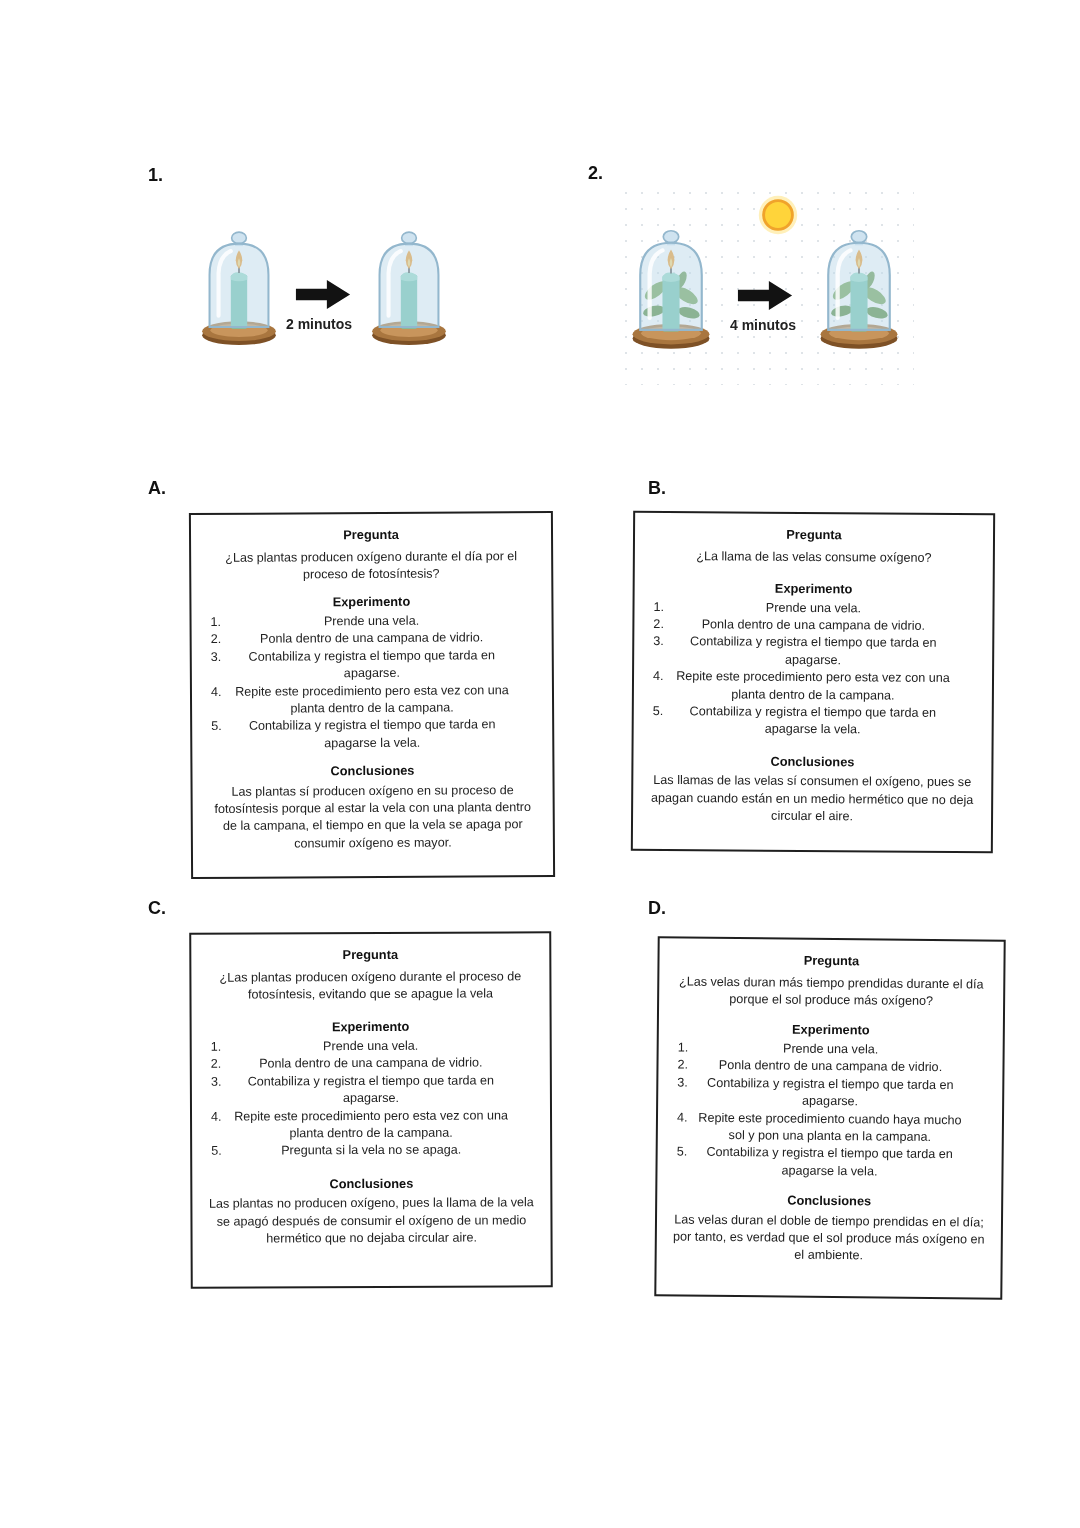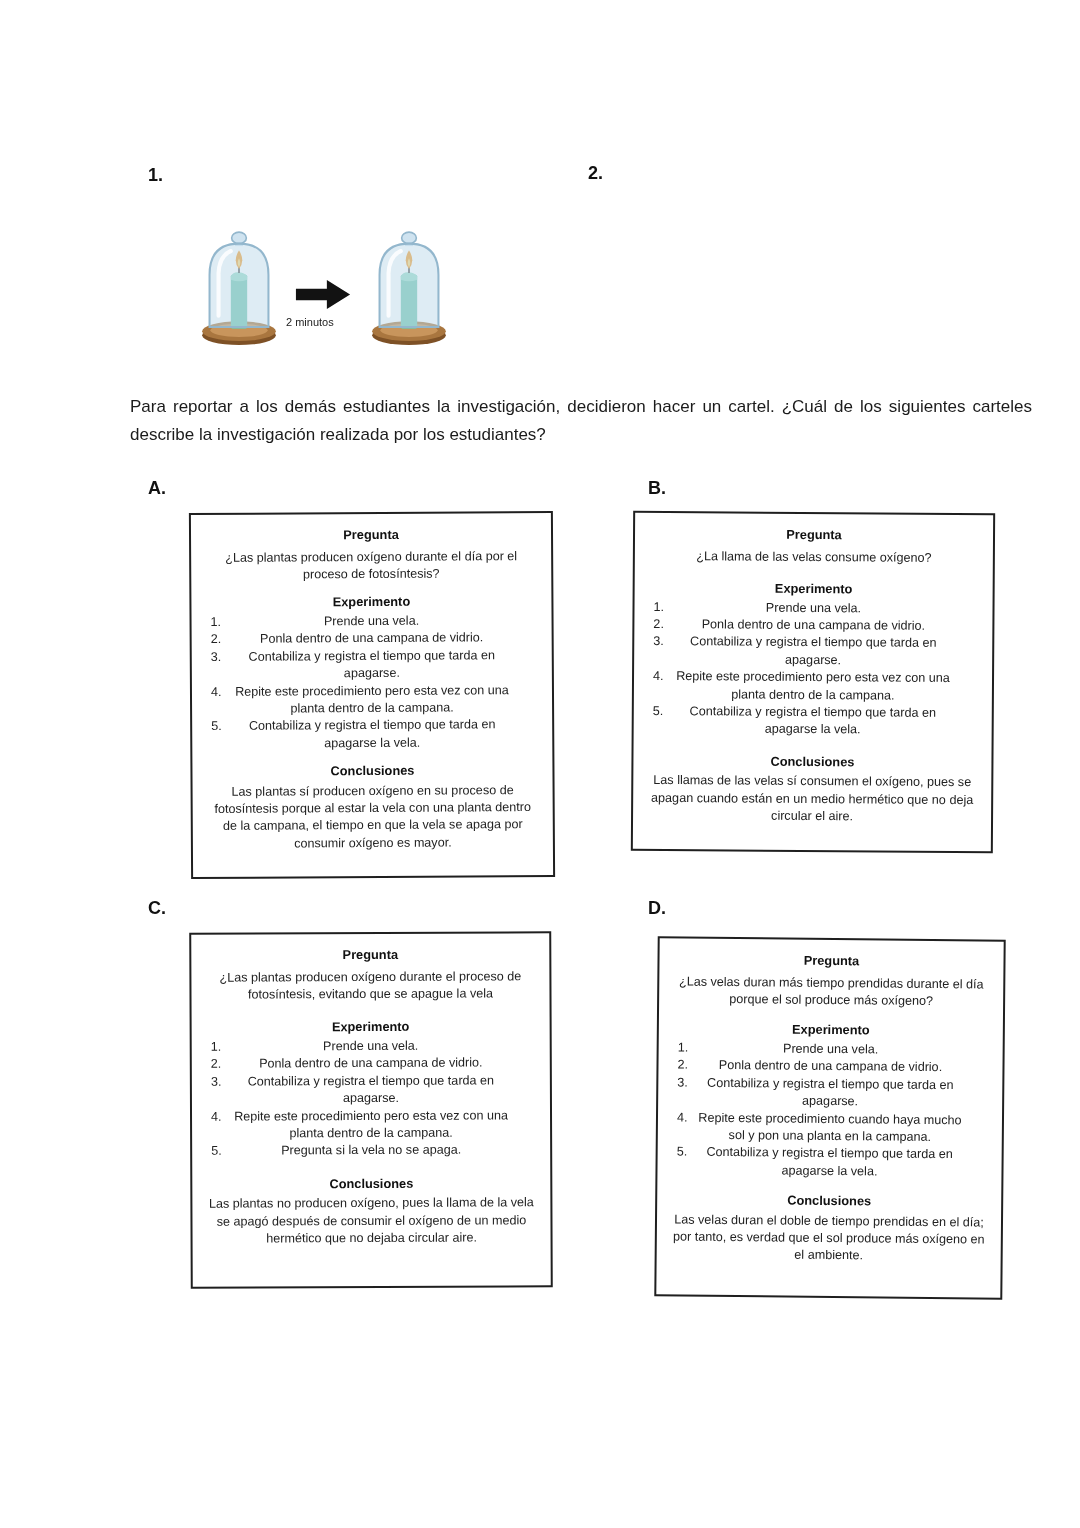--- a/index.html
+++ b/index.html
@@ -5,21 +5,21 @@
   * { margin:0; padding:0; box-sizing:border-box; }
   html,body { background:#ffffff; }
   body { font-family:"Liberation Sans", sans-serif; color:#1c1c1c; }
   .page { position:relative; width:1080px; height:1528px; margin:0 auto; background:#ffffff; overflow:hidden; }
 
   .fig-label { position:absolute; font-weight:bold; font-size:18px; color:#111; }
   .figure { position:absolute; }
   .figure .jar { position:absolute; }
   .figure .arrow { position:absolute; }
   .figure .sun { position:absolute; }
-  .fig-caption { position:absolute; font-size:11px; color:#222; white-space:nowrap; }
+  .fig-caption { position:absolute; font-size:14px; color:#222; white-space:nowrap;font-weight:bold; }
   .fig-dots {
     background-image: radial-gradient(#dfe4e8 1.2px, transparent 1.3px);
     background-size: 16px 16px;
   }
 
   .intro { position:absolute; left:130px; top:393px; width:902px;
            font-size:17px; line-height:1.62; text-align:justify; color:#1b1b1b; }
 
   .opt-letter { position:absolute; font-weight:bold; font-size:18px; color:#111; }
 
@@ -105,22 +105,36 @@
     <svg class="arrow" style="left:106px; top:80px; width:58px; height:33px;">
         <use href="#sym-arrow"></use>
       </svg>
     <div class="fig-caption" style="left:98px; top:118px;">2 minutos</div>
     <svg class="jar" style="left:176px; top:0; width:90px; height:178px;">
         <use href="#sym-jar"></use>
       </svg>
   </div>
 
   <div class="fig-label" style="left:588px; top:163px;">2.</div>
+  <div class="figure fig-dots" style="left:618px; top:185px; width:296px; height:200px;">
+    <svg class="jar" style="left:6px; top:10px; width:94px; height:186px;">
+        <use href="#sym-jar-plant"></use>
+      </svg>
+    <svg class="sun" style="left:136px; top:6px; width:48px; height:48px;">
+        <use href="#sym-sun"></use>
+      </svg>
+    <svg class="arrow" style="left:118px; top:94px; width:58px; height:33px;">
+        <use href="#sym-arrow"></use>
+      </svg>
+    <div class="fig-caption" style="left:112px; top:132px;">4 minutos</div>
+    <svg class="jar" style="left:194px; top:10px; width:94px; height:186px;">
+        <use href="#sym-jar-plant"></use>
+      </svg>
+  </div>
 
-  <p class="intro">Para reportar a los demás estudiantes la investigación, decidieron hacer un cartel. ¿Cuál de los siguientes carteles describe la investigación realizada por los estudiantes?</p>
 
   <div class="opt-letter" style="left:148px; top:478px;">A.</div>
   <div class="opt-letter" style="left:648px; top:478px;">B.</div>
   <div class="opt-letter" style="left:148px; top:898px;">C.</div>
   <div class="opt-letter" style="left:648px; top:898px;">D.</div>
 
   <section class="poster poster-a">
     <h3>Pregunta</h3>
     <p class="q">¿Las plantas producen oxígeno durante el día por el proceso de fotosíntesis?</p>
     <h3>Experimento</h3>

